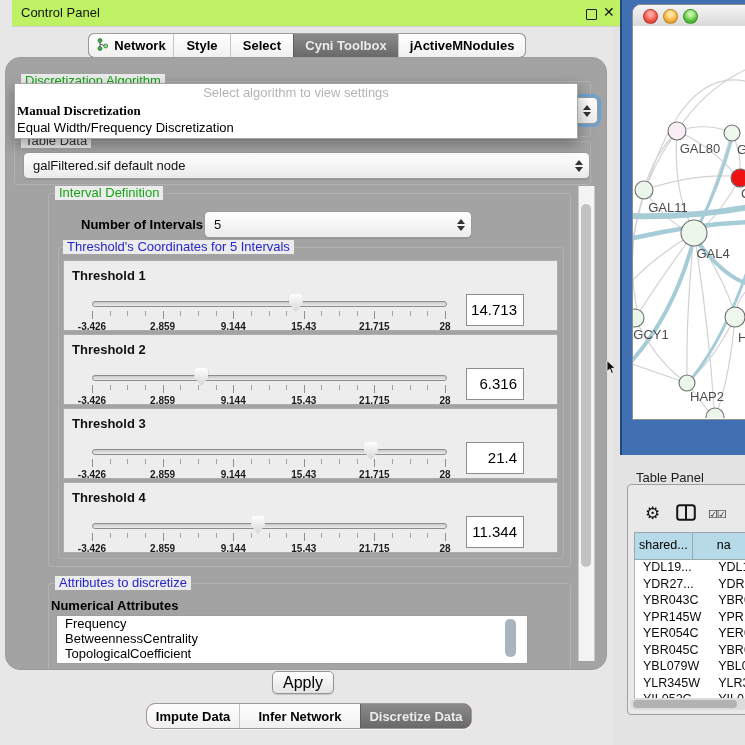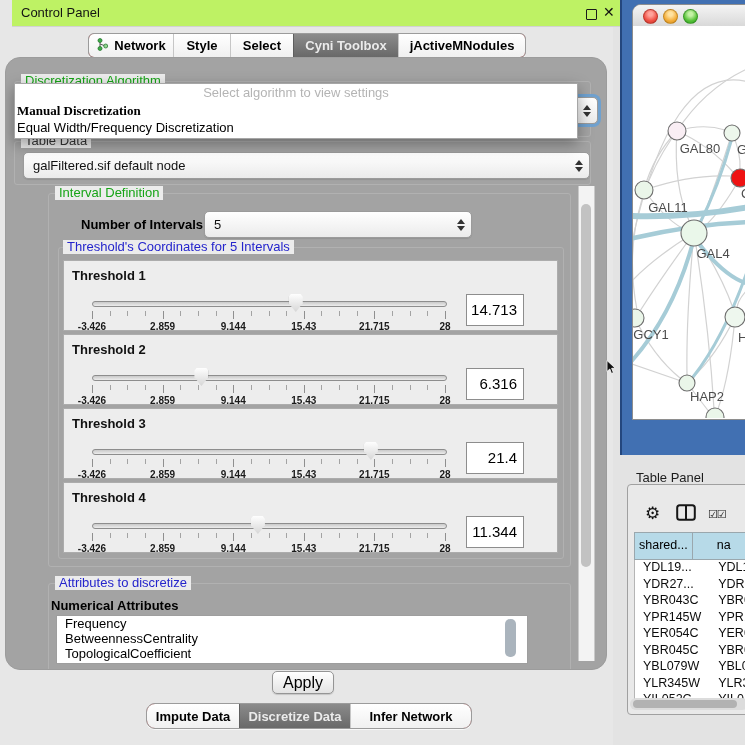--- a/index.html
+++ b/index.html
@@ -327,25 +327,25 @@
         <div class="vthumb"></div>
       </div>
     </div>
 
     <div class="btn" style="left:272px;top:671px;width:60px;height:21px;">Apply</div>
 
     <div class="segbar" style="left:146px;top:703px;height:24px;border-radius:9px;">
       <div class="seg" style="width:92px;">
           <span>Impute Data</span>
         </div>
+      <div class="seg" style="width:120px;">
+          <span>Infer Network</span>
+        </div>
       <div class="seg sel" style="width:110px;">
           <span>Discretize Data</span>
-        </div>
-      <div class="seg" style="width:120px;">
-          <span>Infer Network</span>
         </div>
     </div>
   </div>
 
   <div class="netframe">
     <div class="macwin">
       <div class="mactitle">
         <div class="light l-red"></div>
         <div class="light l-yellow"></div>
         <div class="light l-green"></div>

